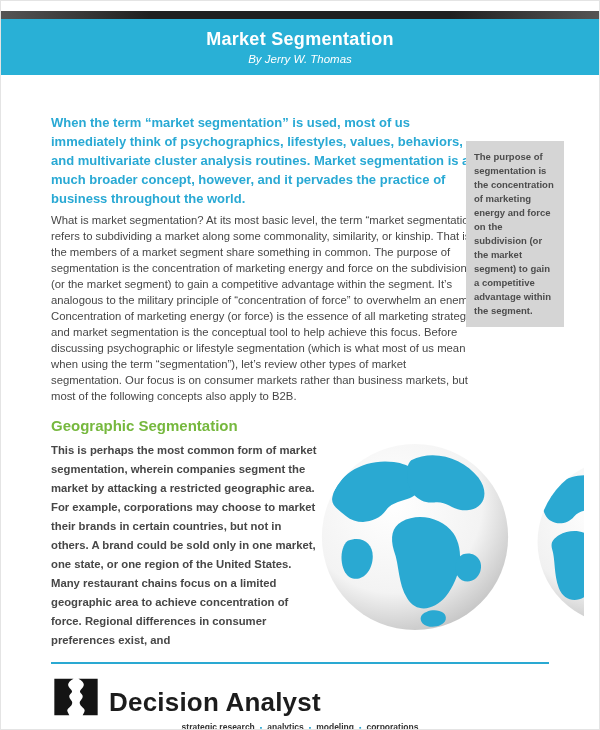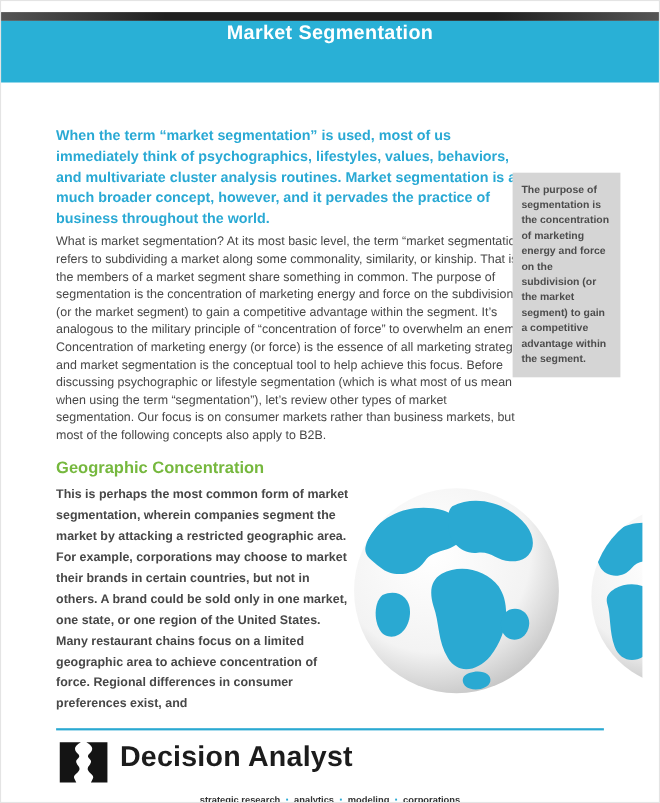--- a/index.html
+++ b/index.html
@@ -11,34 +11,34 @@
     border:1px solid #e4e4e4; overflow:hidden;
   }
 
   .top-strip {
     margin-top:10px; height:8px;
     background:linear-gradient(90deg,#555 0%,#1f1f1f 25%,#1f1f1f 75%,#555 100%);
   }
 
   .banner {
     height:56px; background:#29b0d6; color:#fff; text-align:center;
-    display:flex; justify-content:center; gap:3px;
+    display:flex; flex-direction:column; justify-content:center; gap:3px;
   }
   .banner .title { font-size:18px; font-weight:bold; letter-spacing:.3px; }
   .banner .byline { font-size:11.5px; font-style:italic; }
 
   .content { padding:0 50px; position:relative; }
 
   .intro {
     width:420px; margin-top:38px;
     font-size:13px; font-weight:bold; color:#29a9d4; line-height:19px;
   }
 
   .pullquote {
-    position:absolute; top:44px; right:35px; width:98px;
+    position:absolute; top:28px; right:35px; width:98px;
     background:#d5d5d5; padding:9px 8px;
     font-size:9.5px; font-weight:bold; color:#4c4c4c; line-height:14px;
   }
 
   .body-text {
     width:428px; margin-top:4px;
     font-size:11.3px; color:#474747; line-height:16px;
   }
 
   .section-heading {
@@ -51,21 +51,21 @@
     font-size:11.3px; color:#474747; line-height:19px;
   }
   .globes {
     position:relative; flex:1; height:192px; overflow:hidden;
   }
   .globe-main { position:absolute; left:0; top:0; width:192px; height:192px; }
   .globe-partial { position:absolute; left:216px; top:16px; width:170px; height:170px; }
 
   .divider { margin-top:12px; height:2px; background:#2aa9d2; }
 
-  .footer-logo-row { display:flex; align-items:flex-start; gap:8px; margin-top:8px; height:46px; }
+  .footer-logo-row { display:flex; align-items:flex-end; gap:8px; margin-top:8px; height:46px; }
   .logo-mark { width:50px; height:42px; }
   .brand-name { font-size:26px; font-weight:bold; color:#1c1c1c; letter-spacing:.2px; }
 
   .footer-meta {
     margin-top:4px; display:flex; justify-content:space-between; align-items:center;
     height:12px;
     flex-direction:column;
   }
   .tagline { font-size:8.5px; font-weight:bold; color:#333; display:flex; align-items:center; gap:5px; }
   .tagline .sep { color:#29a9d4; font-size:7px; }
@@ -73,31 +73,32 @@
 </style>
 </head>
 <body>
 
 <div class="page">
 
   <div class="top-strip"></div>
 
   <header class="banner">
     <div class="title">Market Segmentation</div>
+    <div class="byline">By Jerry W. Thomas</div>
   </header>
 
   <main class="content">
 
     <p class="intro">When the term “market segmentation” is used, most of us immediately think of psychographics, lifestyles, values, behaviors, and multivariate cluster analysis routines.  Market segmentation is a much broader concept, however, and it pervades the practice of business throughout the world.</p>
 
     <aside class="pullquote">The purpose of segmentation is the concentration of marketing energy and force on the subdivision (or the market segment) to gain a competitive advantage within the segment.</aside>
 
     <p class="body-text">What is market segmentation?  At its most basic level, the term “market segmentation” refers to subdividing a market along some commonality, similarity, or kinship.  That is, the members of a market segment share something in common.  The purpose of segmentation is the concentration of marketing energy and force on the subdivision (or the market segment) to gain a competitive advantage within the segment.  It’s analogous to the military principle of “concentration of force” to overwhelm an enemy.  Concentration of marketing energy (or force) is the essence of all marketing strategy, and market segmentation is the conceptual tool to help achieve this focus.  Before discussing psychographic or lifestyle segmentation (which is what most of us mean when using the term “segmentation”), let’s review other types of market segmentation.  Our focus is on consumer markets rather than business markets, but most of the following concepts also apply to B2B.</p>
 
-    <h2 class="section-heading">Geographic Concentration</h2>
+    <h2 class="section-heading">Geographic Segmentation</h2>
 
     <div class="geo-row">
       <p class="geo-text">This is perhaps the most common form of market segmentation, wherein companies segment the market by attacking a restricted geographic area.  For example, corporations may choose to market their brands in certain countries, but not in others.  A brand could be sold only in one market, one state, or one region of the United States.  Many restaurant chains focus on a limited geographic area to achieve concentration of force.  Regional differences in consumer preferences exist, and</p>
 
       <div class="globes">
         <svg class="globe-main" viewBox="0 0 200 200" aria-hidden="true">
           <defs>
             <radialGradient id="sphereA" cx="38%" cy="32%" r="80%">
               <stop offset="0%" stop-color="#ffffff"></stop>
               <stop offset="60%" stop-color="#f3f3f3"></stop>

